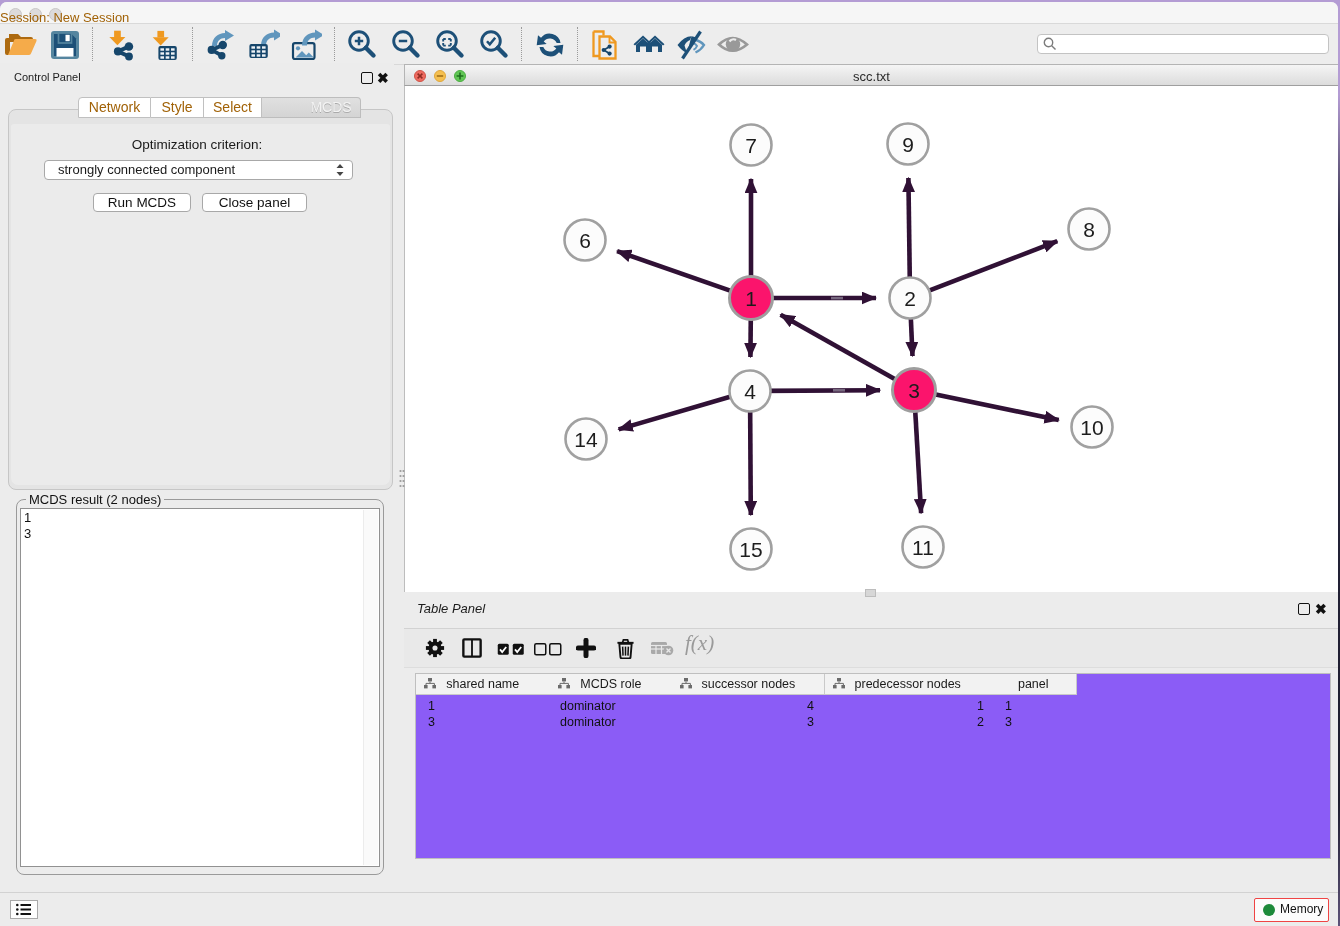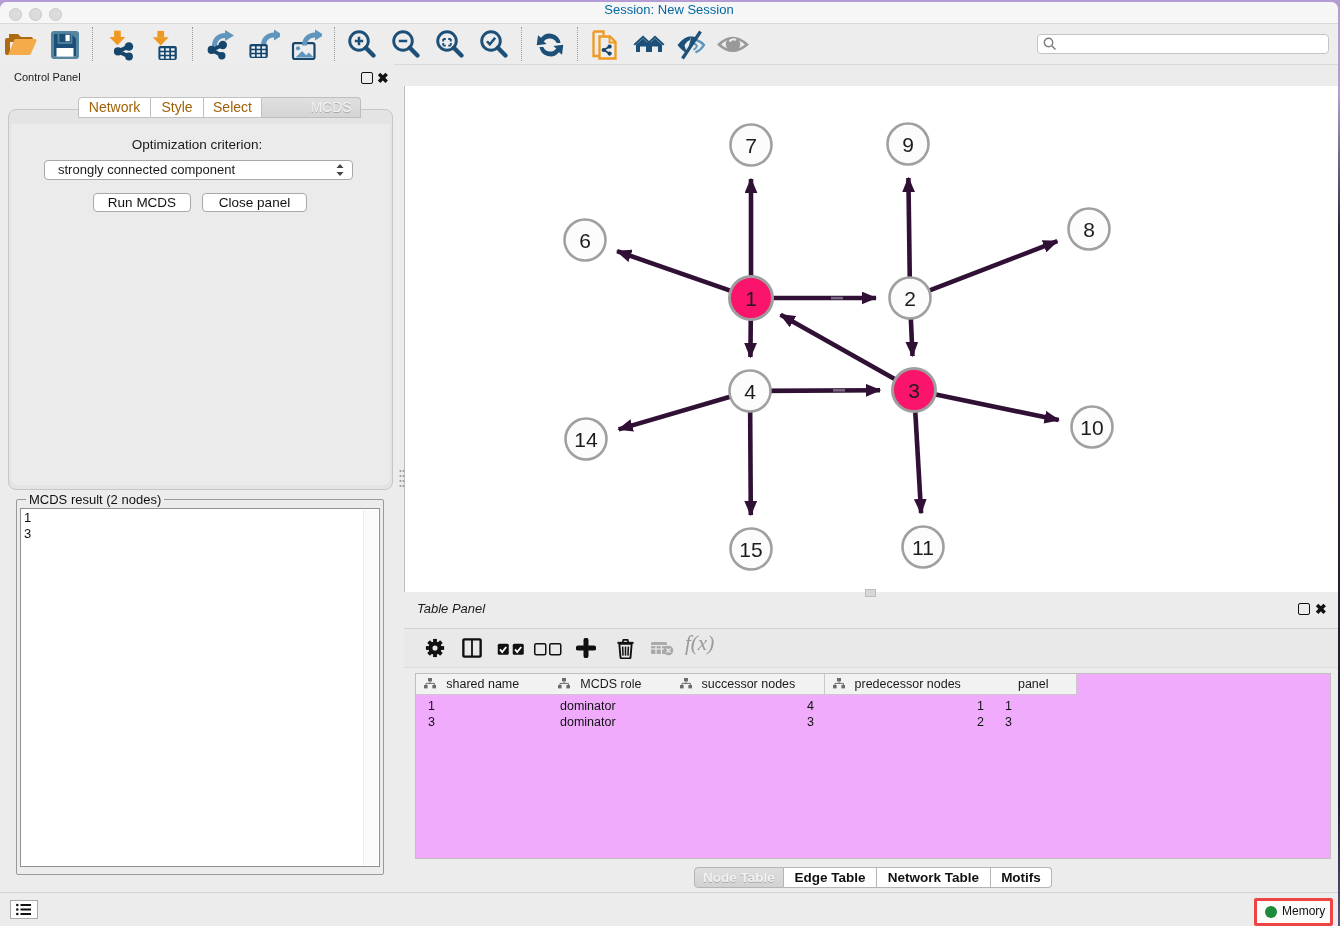--- a/index.html
+++ b/index.html
@@ -7,22 +7,22 @@
  font-family:"Liberation Sans",sans-serif;
  background:linear-gradient(180deg,#b49cd4 0px,#b49cd4 95px,#2a2840 230px,#1d1c2e 800px,#5c5278 926px);}
 #win{position:absolute;left:0;top:2px;right:2px;bottom:0;background:#ececec;
  border-radius:7px 7px 0 0;overflow:hidden;}
 .abs{position:absolute;}
 
 #titlebar{position:absolute;left:0;top:0;width:100%;height:21px;background:#f6f6f6;
  border-bottom:1px solid #d9d9d9;}
 .tl{position:absolute;top:6px;width:11px;height:11px;border-radius:50%;
  background:#dcdadb;border:1px solid #c9c7c8;}
-#titletext{position:absolute;top:0;left:0;width:100%;text-align:center;
- font-size:13px;color:#0369a1;}
+#titletext{position:absolute;top:8px;left:0;width:100%;text-align:left;
+ font-size:13px;color:#a16207;}
 
 #toolbar{position:absolute;left:0;top:22px;width:100%;height:40px;background:#ededed;
  border-bottom:1px solid #d8d8d8;}
 .sep{position:absolute;top:3px;height:34px;width:0;border-left:1px dotted #9a9a9a;}
 #searchbox{position:absolute;left:1037px;top:10px;width:290px;height:18px;background:#fff;
  border:1px solid #c3c3c3;border-radius:4px;}
 
 #cp{position:absolute;left:0;top:61px;width:394px;height:829px;background:#ececec;}
 #cptitle{position:absolute;left:14px;top:8px;font-size:11px;color:#1c1c1c;}
 .winbtn-sq{position:absolute;width:10px;height:10px;border:1.6px solid #111;border-radius:2px;}
@@ -34,47 +34,47 @@
 .tab.sel{background:linear-gradient(#e0e0e0,#d4d4d4);color:#f3f3f3;
  text-shadow:0 1px 0 #aaa;border-radius:0 4px 0 0;border-color:#bdbdbd;}
 #cppanel{position:absolute;left:8px;top:46px;width:383px;height:379px;background:#e4e4e4;
  border:1px solid #c6c6c6;border-radius:8px;}
 #cpinner{position:absolute;left:2px;top:14px;width:379px;height:361px;background:#ebebeb;border-radius:3px 3px 7px 7px;}
 #optlabel{position:absolute;left:0;top:74px;width:100%;text-align:center;font-size:13.5px;color:#1a1a1a;}
 #dropdown{position:absolute;left:44px;top:97px;width:294px;height:18px;background:#fff;
  border:1px solid #a8a8a8;border-radius:4px;font-size:13px;color:#1a1a1a;line-height:18px;padding-left:13px;box-sizing:content-box;}
 .btn{position:absolute;height:17px;background:#fff;border:1px solid #a8a8a8;border-radius:4px;
  font-size:13.5px;color:#111;text-align:center;line-height:17px;}
-#fieldset{position:absolute;left:16px;top:436px;width:366px;height:374px;border:1px solid #9a9a9a;border-radius:2px;}
+#fieldset{position:absolute;left:16px;top:436px;width:366px;height:374px;border:1px solid #9a9a9a;border-radius:8px;}
 #fieldlegend{position:absolute;left:9px;top:-8px;background:#ececec;padding:0 3px;font-size:13px;color:#111;}
 #resultarea{position:absolute;left:3px;top:8px;width:358px;height:357px;background:#fff;
  border:1px solid #919191;font-size:13px;color:#111;}
 #resultscroll{position:absolute;right:1px;top:1px;width:14px;height:355px;background:#fafafa;border-left:1px solid #ececec;}
 
 #netframe{position:absolute;left:404px;top:62px;width:935px;height:528px;}
 #nettitle{position:absolute;left:0;top:0;width:100%;height:22px;
  background:linear-gradient(#f5f5f5,#dcdcdc);border:1px solid #b4b4b4;border-bottom:1px solid #9f9f9f;box-sizing:border-box;}
 #nettitletext{position:absolute;left:0;top:4px;width:100%;text-align:center;font-size:13px;color:#2a2a2a;}
 .mac{position:absolute;top:5px;width:12px;height:12px;border-radius:50%;box-sizing:border-box;}
 #canvas{position:absolute;left:0;top:22px;width:935px;height:506px;background:#fff;
  border-left:1px solid #bdbdbd;border-right:1px solid #bdbdbd;box-sizing:border-box;}
 
 #tp{position:absolute;left:404px;top:595px;width:935px;height:295px;}
 #tptoolbar{position:absolute;left:0px;top:31px;width:935px;height:38px;background:#e9e9e9;
  border-top:1px solid #d2d2d2;border-bottom:1px solid #dddddd;}
-#tbl{position:absolute;left:11px;top:76px;width:914px;height:184px;background:#f0abfc;border:1px solid #bfbfbf;}
+#tbl{position:absolute;left:11px;top:76px;width:914px;height:184px;background:#8b5cf6;border:1px solid #bfbfbf;}
 .th{position:absolute;top:0;height:20px;background:#f2f2f2;border-right:1px solid #c9c9c9;
  border-bottom:1px solid #c9c9c9;font-size:12.5px;color:#1a1a1a;text-align:center;line-height:20px;}
 .td{position:absolute;font-size:12.5px;color:#111;height:16px;line-height:16px;}
 .btab{height:19px;line-height:19px;font-size:13.5px;font-weight:bold;text-align:center;
  background:#fff;border:1px solid #b5b5b5;border-left:none;color:#111;}
 
 #statusbar{position:absolute;left:0;top:890px;width:100%;height:34px;background:#ececec;border-top:1px solid #d2d2d2;}
 #memorybtn{position:absolute;left:1254px;top:5px;width:73px;height:22px;background:#fcfcfc;
- border:3px solid #ef4444;border-radius:2px;font-size:12px;color:#111;}
+ border:1px solid #ef4444;border-radius:2px;font-size:12px;color:#111;}
 #listbtn{position:absolute;left:10px;top:7px;width:26px;height:17px;background:#fdfdfd;border:1px solid #a9a9a9;}
 </style>
 </head>
 <body>
 <div id="win">
   <div id="titlebar">
     <div class="tl" style="left:9px;"></div>
     <div class="tl" style="left:29px;"></div>
     <div class="tl" style="left:49px;"></div>
     <div id="titletext">Session: New Session</div>
@@ -265,20 +265,38 @@
     <div class="btn" style="left:202px;top:130px;width:103px;">Close panel</div>
     <div id="fieldset">
       <div id="fieldlegend">MCDS result (2 nodes)</div>
       <div id="resultarea">
           <div style="position:absolute;left:3px;top:1px;line-height:15.5px;">1<br>3</div>
           <div id="resultscroll"></div>
         </div>
     </div>
   </div>
   <div id="netframe">
+    <div id="nettitle">
+      <div class="mac" style="left:9px;background:#ee6a5f;border:1px solid #ce5347;">
+          <svg width="10" height="10" viewBox="0 0 10 10" style="position:absolute;left:0;top:0;">
+            <path d="M2.6,2.6 l4.8,4.8 M7.4,2.6 l-4.8,4.8" stroke="#8f2b22" stroke-width="1.5"></path>
+          </svg>
+        </div>
+      <div class="mac" style="left:29px;background:#f5bf4f;border:1px solid #dfa73b;">
+          <svg width="10" height="10" viewBox="0 0 10 10" style="position:absolute;left:0;top:0;">
+            <path d="M1.8,5 h6.4" stroke="#9a6a14" stroke-width="1.6"></path>
+          </svg>
+        </div>
+      <div class="mac" style="left:49px;background:#61c655;border:1px solid #4aad41;">
+          <svg width="10" height="10" viewBox="0 0 10 10" style="position:absolute;left:0;top:0;">
+            <path d="M5,1.6 v6.8 M1.6,5 h6.8" stroke="#1d6e1d" stroke-width="1.6"></path>
+          </svg>
+        </div>
+      <div id="nettitletext">scc.txt</div>
+    </div>
     <div id="canvas">
 <svg width="933" height="504" viewBox="0 0 933 504">
 <defs>
 <marker id="ah" viewBox="0 0 12 10" refX="11" refY="5" markerWidth="15.5" markerHeight="13" markerUnits="userSpaceOnUse" orient="auto">
               <path d="M0,0 L12,5 L0,10 z" fill="#301135"></path>
             </marker>
 </defs>
 <g stroke="#301135" stroke-width="4.6" marker-end="url(#ah)">
 <line x1="346.0" y1="202.0" x2="346.0" y2="93.0"></line>
 <line x1="336.6" y1="208.7" x2="212.1" y2="165.2"></line>
@@ -437,26 +455,20 @@
         <div class="td" style="left:144px;top:24px;">dominator</div>
         <div class="td" style="left:256px;top:24px;width:142px;text-align:right;">4</div>
         <div class="td" style="left:408px;top:24px;width:160px;text-align:right;">1</div>
         <div class="td" style="left:589px;top:24px;">1</div>
         <div class="td" style="left:12px;top:40px;">3</div>
         <div class="td" style="left:144px;top:40px;">dominator</div>
         <div class="td" style="left:256px;top:40px;width:142px;text-align:right;">3</div>
         <div class="td" style="left:408px;top:40px;width:160px;text-align:right;">2</div>
         <div class="td" style="left:589px;top:40px;">3</div>
       </div>
-    <div class="tabrow" style="left:290px;top:270px;">
-      <div class="btab" style="width:88px;background:linear-gradient(#dedede,#d2d2d2);color:#f2f2f2;text-shadow:0 1px 0 #aaa;border-left:1px solid #b5b5b5;border-radius:4px 0 0 4px;">Node Table</div>
-      <div class="btab" style="width:92px;">Edge Table</div>
-      <div class="btab" style="width:113px;">Network Table</div>
-      <div class="btab" style="width:60px;border-radius:0 4px 4px 0;">Motifs</div>
-    </div>
   </div>
   <div class="abs" style="left:399px;top:467px;width:6px;height:20px;">
 <svg width="6" height="20" viewBox="0 0 6 20">
         <g fill="#9a9a9a">
 <circle cx="1.5" cy="2" r="1.1"></circle>
           <circle cx="4.5" cy="2" r="1.1"></circle>
 <circle cx="1.5" cy="7" r="1.1"></circle>
           <circle cx="4.5" cy="7" r="1.1"></circle>
 <circle cx="1.5" cy="12" r="1.1"></circle>
           <circle cx="4.5" cy="12" r="1.1"></circle>

